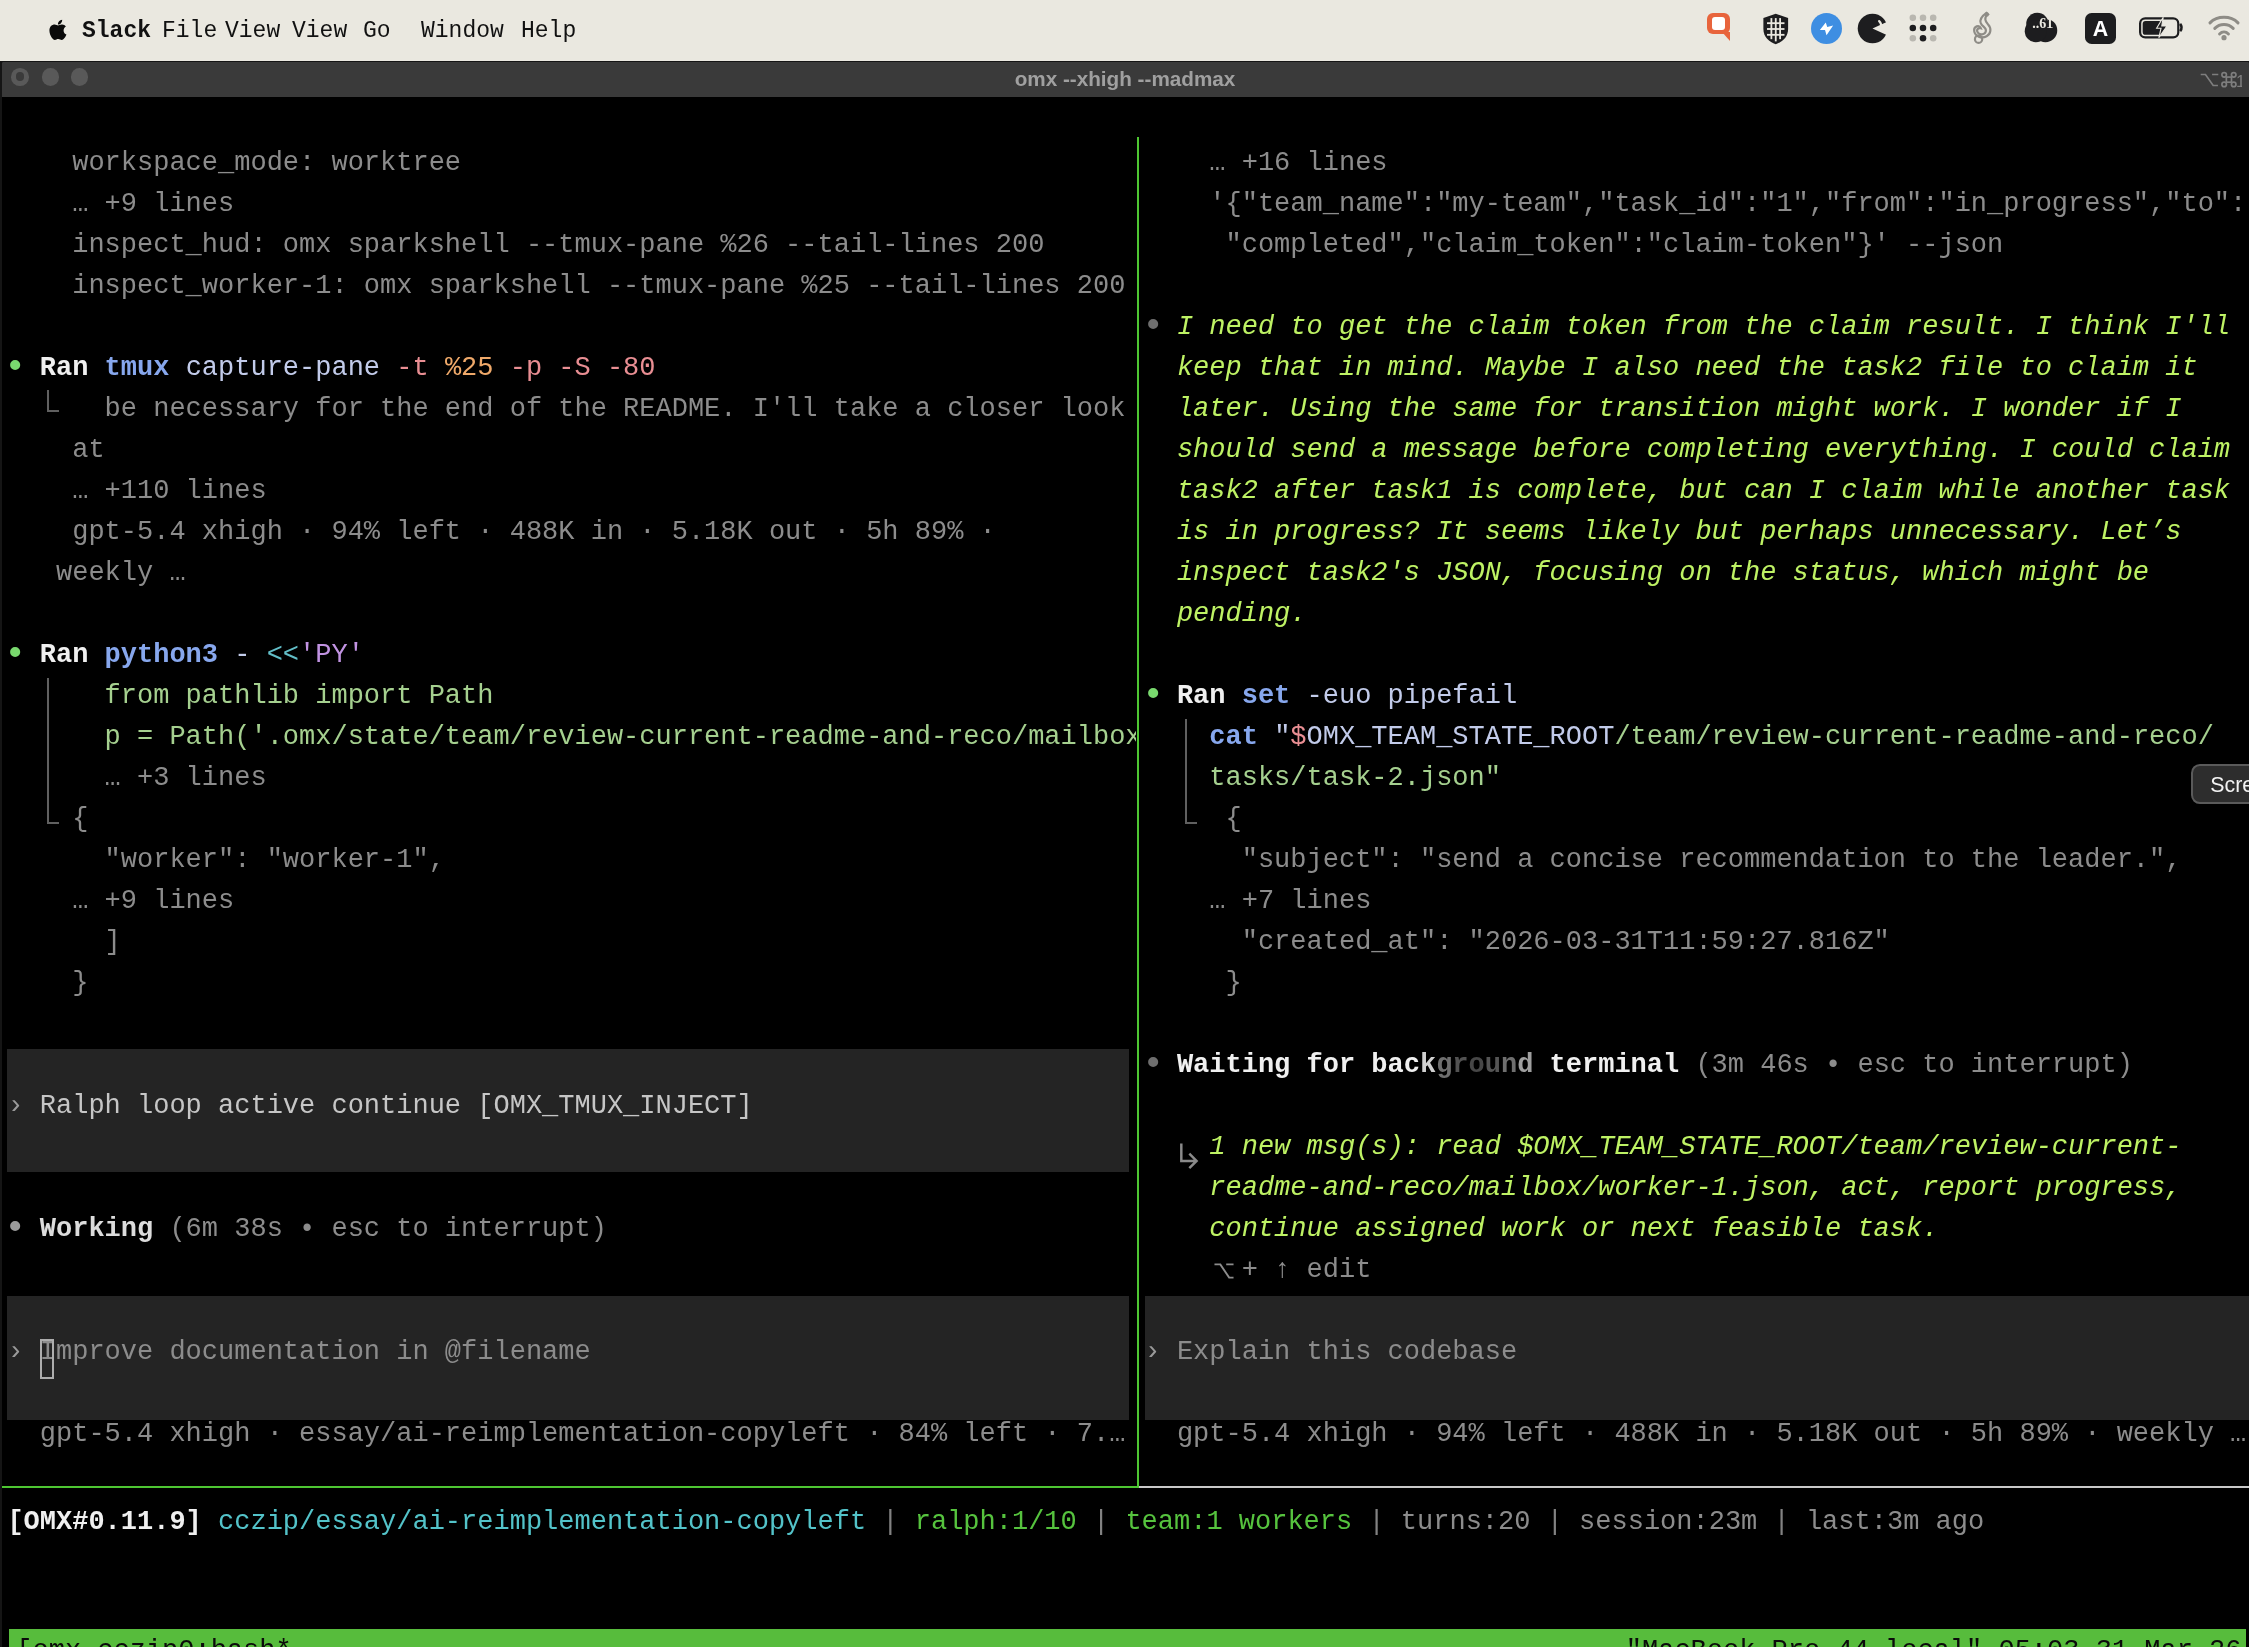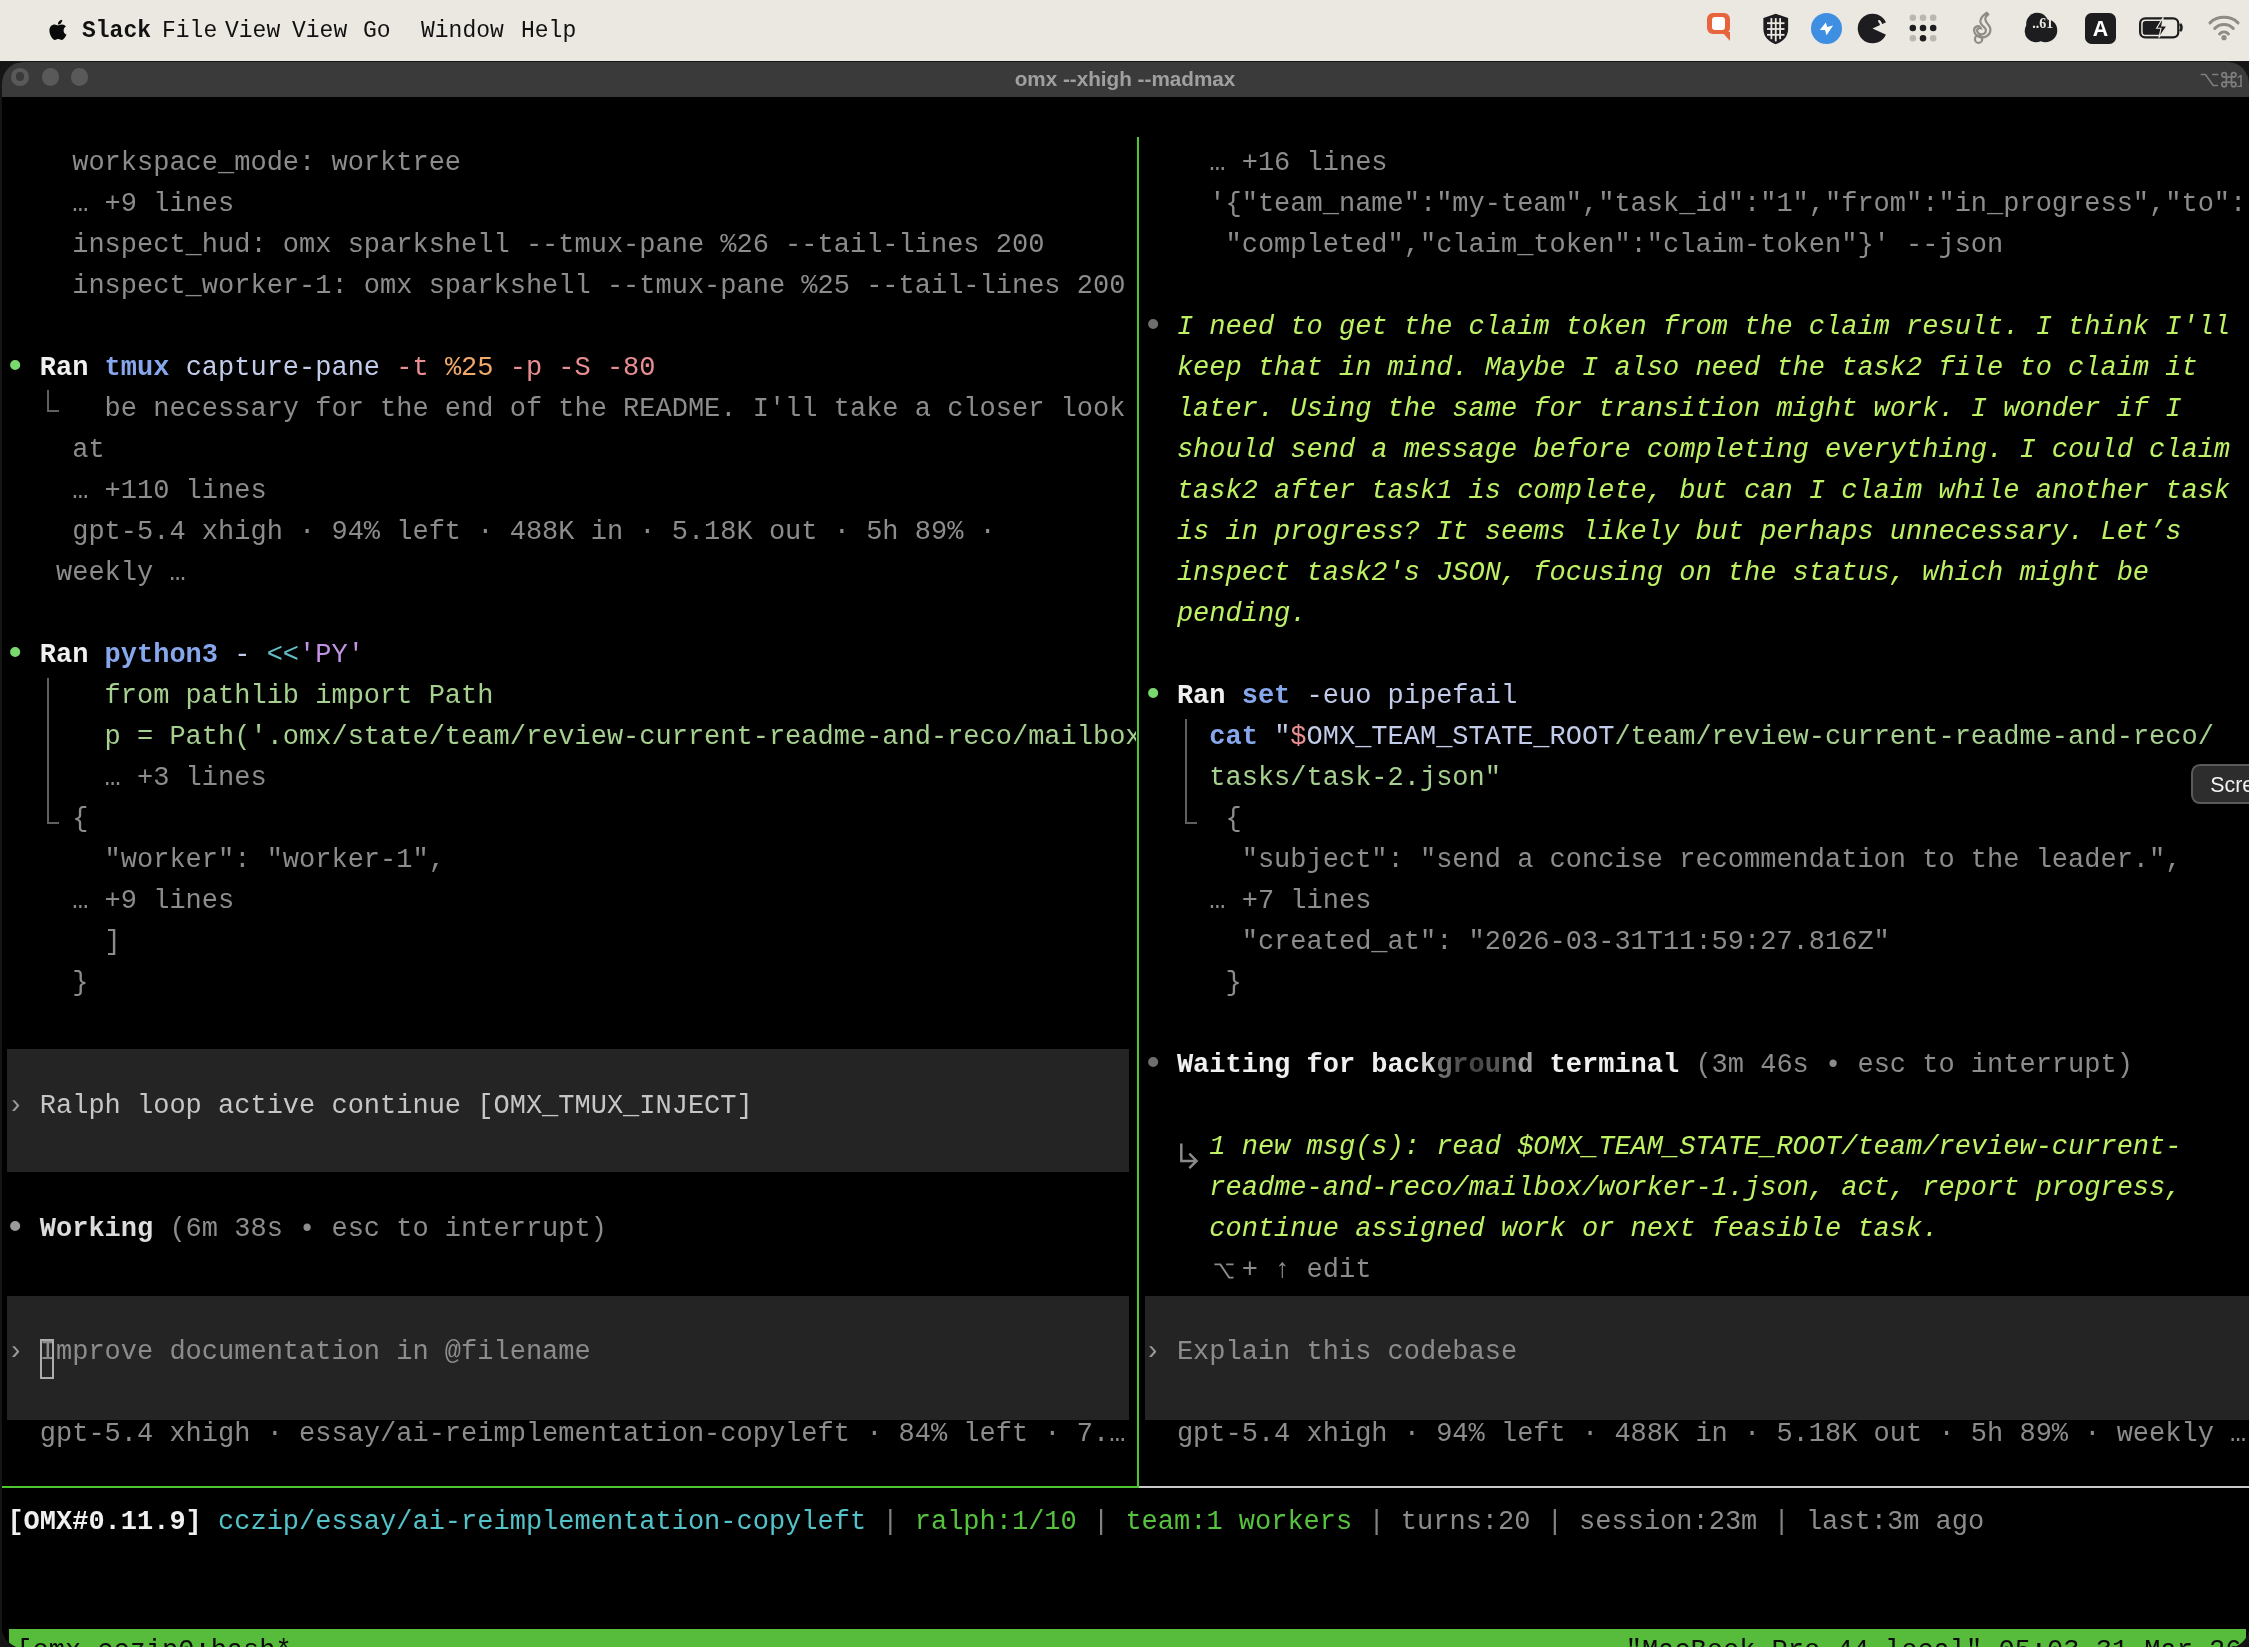--- a/index.html
+++ b/index.html
@@ -1,17 +1,17 @@
 <!DOCTYPE html>
 <html style="font-size:11.8px"><head><meta charset="utf-8"><style>
 html,body{margin:0;padding:0;background:#151515;}
 #page{position:relative;width:2250px;height:1648px;overflow:hidden;background:#151515;font-family:"Liberation Mono",monospace;}
 #menubar{position:absolute;left:0;top:0;width:2250px;height:61px;background:#EAE8E0;}
 .mi{position:absolute;top:0;height:61px;line-height:62px;font-family:Liberation Mono, monospace;font-size:23px;color:#111;}
-#win{position:absolute;left:1.5px;top:62px;width:2247px;height:1586px;background:#000;border-radius:21px;overflow:hidden;}
+#win{position:absolute;left:1.5px;top:62px;width:2247px;height:1586px;background:#000;border-radius:1px;overflow:hidden;}
 #titlebar{position:absolute;left:0;top:0;width:2247px;height:35px;background:#3A3A3A;}
 .tl{position:absolute;top:5.9px;width:17.7px;height:17.7px;border-radius:50%;background:#595959;}
 #wtitle{position:absolute;left:0;top:0;width:2247px;height:35px;text-align:center;line-height:33px;font-family:"Liberation Sans",sans-serif;font-weight:bold;font-size:20.7px;color:#A0A0A0;}
 #term{position:absolute;left:0;top:35px;width:2247px;height:1550px;background:#000;margin-top:40px;}
 pre{margin:0;position:absolute;font:27px/41px "Liberation Mono",monospace;color:#8C8C8C;white-space:pre;}
 .b{font-weight:bold;}
 .it{font-style:italic;color:#bef264;}
 .wh{color:#F0F0F0;text-align:right;}
 .blu{color:#87A7ED;font-weight:bold;}
 .lav{color:#C2CBEA;}

